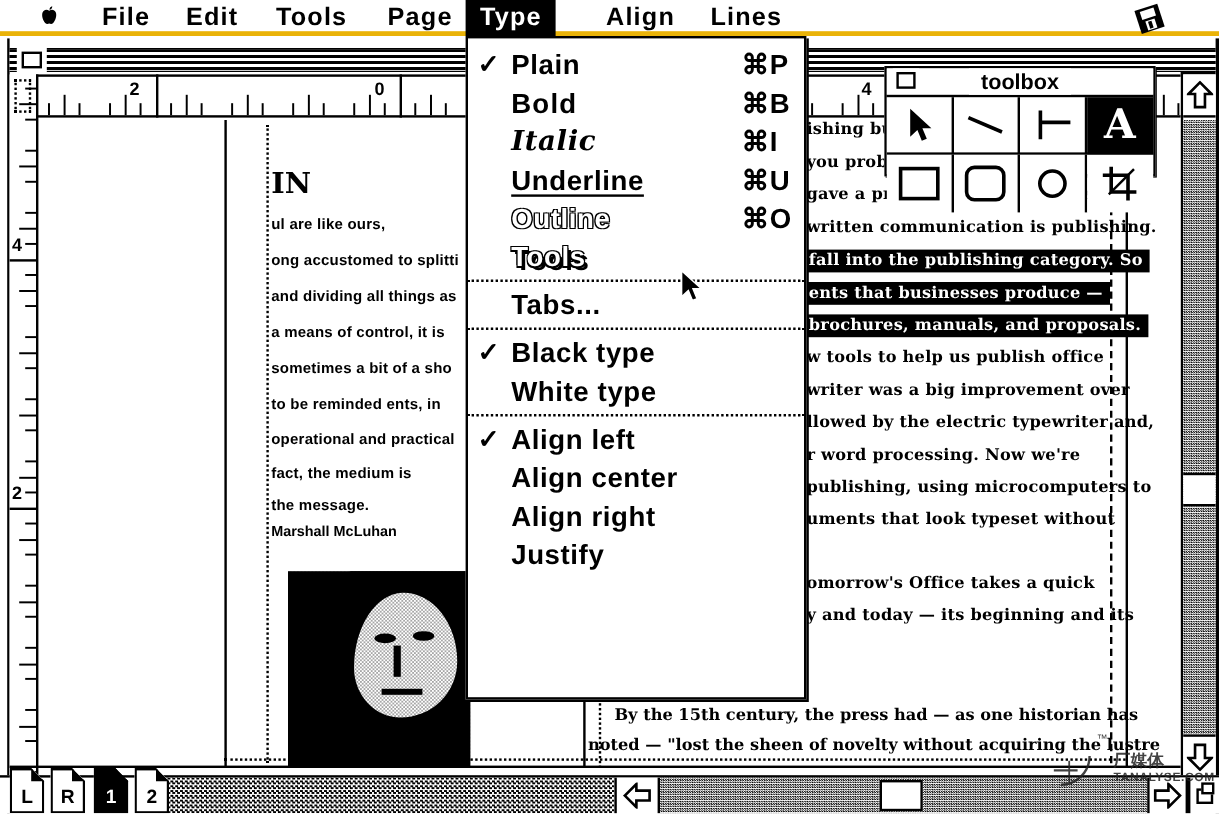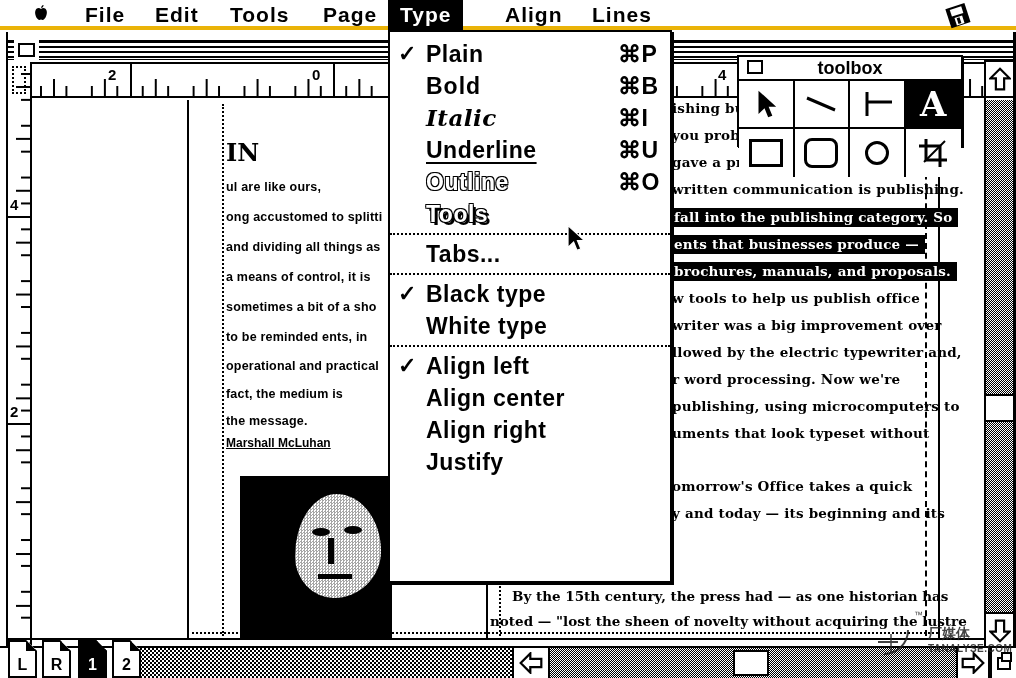--- a/index.html
+++ b/index.html
@@ -51,21 +51,21 @@
   .guide { position:absolute; z-index:3; }
   .g-solid { width:2px; background:#000; }
   .g-dot { width:0; border-left:2px dotted #000; }
   .g-dash { width:0; border-left:2px dashed #000; }
   .g-hdot { height:0; border-top:2px dotted #000; }
   .canvas-bottomline { position:absolute; left:8px; top:638px; width:976px; height:2px; background:#000; z-index:4; }
 
   .lline { position:absolute; left:226px; width:162px; white-space:nowrap; overflow:hidden;
            font:700 12.5px "Liberation Sans",sans-serif; letter-spacing:.2px; z-index:3; }
   .dropcap { position:absolute; left:226px; top:138px; font:700 24px "DejaVu Serif",serif; z-index:3; }
-  .byline { position:absolute; left:226px; top:436px; font:700 12px "Liberation Sans",sans-serif; z-index:3;text-decoration:underline; }
+  .byline { position:absolute; left:226px; top:436px; font:700 12px "Liberation Sans",sans-serif; z-index:3; }
 
   .rline { position:absolute; left:672px; white-space:nowrap;
            font:700 13.5px "DejaVu Serif",serif; letter-spacing:.2px; z-index:3; }
   .rline.sel { background:#000; color:#fff; padding:1px 6px 2px 2px; }
   .bline { position:absolute; white-space:nowrap; font:700 13.5px "DejaVu Serif",serif; z-index:3; }
 
   
   .portrait { position:absolute; left:240px; top:476px; width:152px; height:164px; background:#000; z-index:3;
               overflow:hidden; }
   .portrait .face { position:absolute; left:55px; top:18px; width:86px; height:104px; background:#fff;

